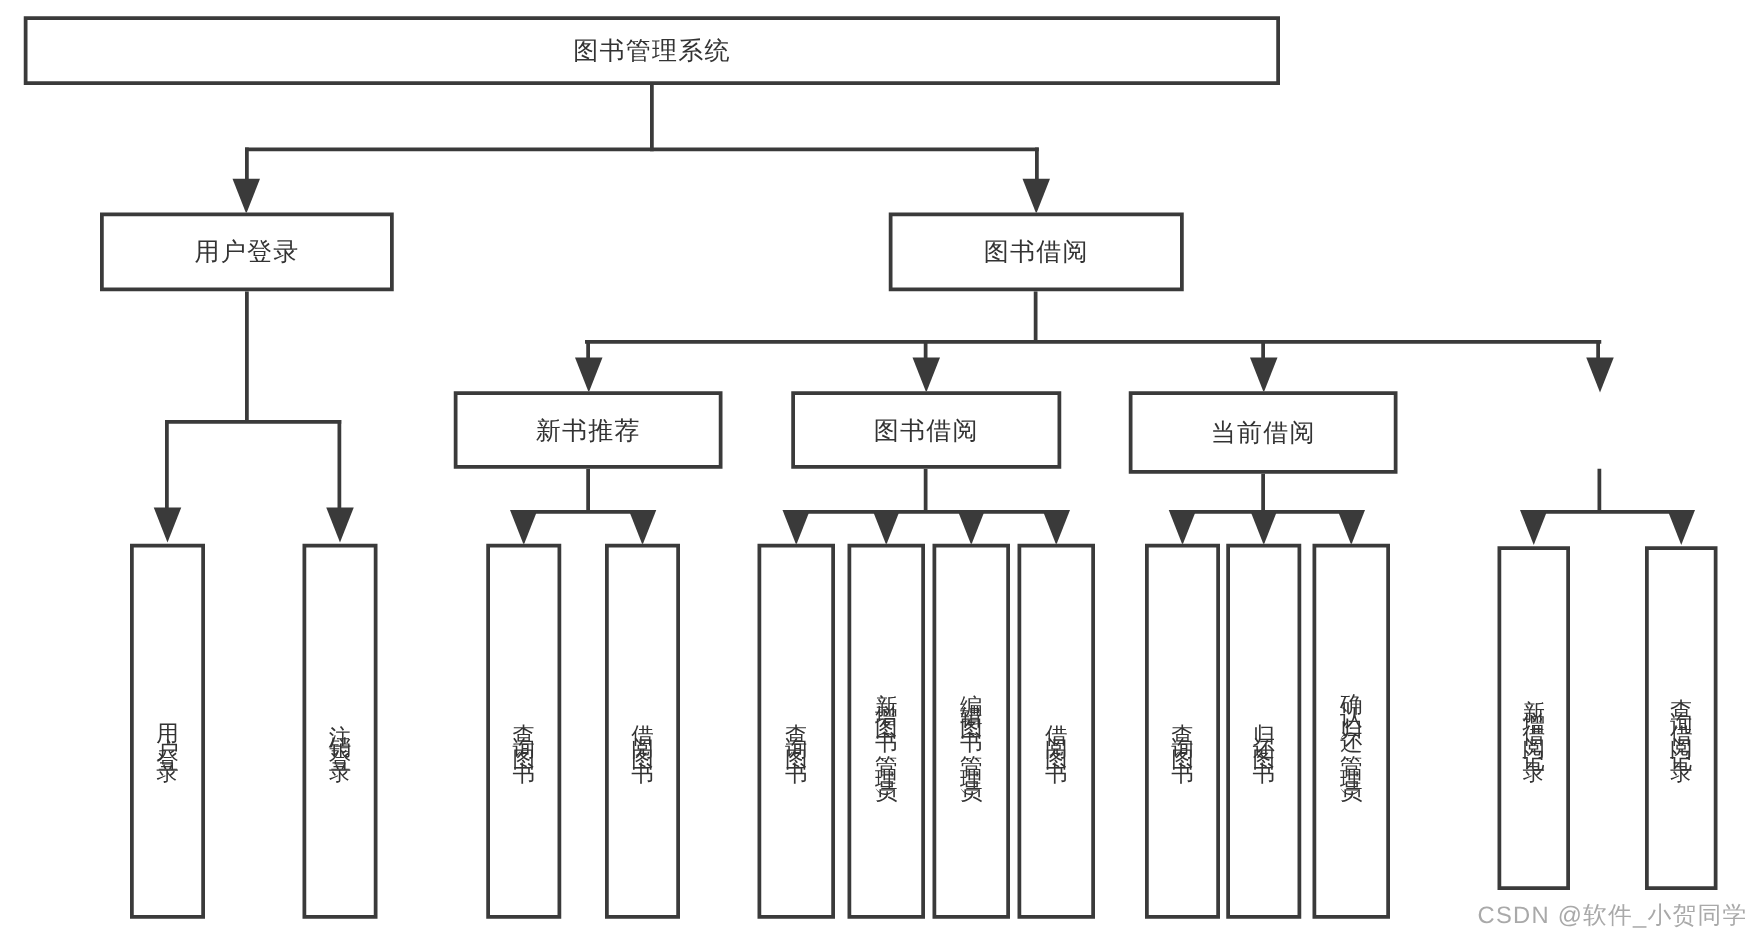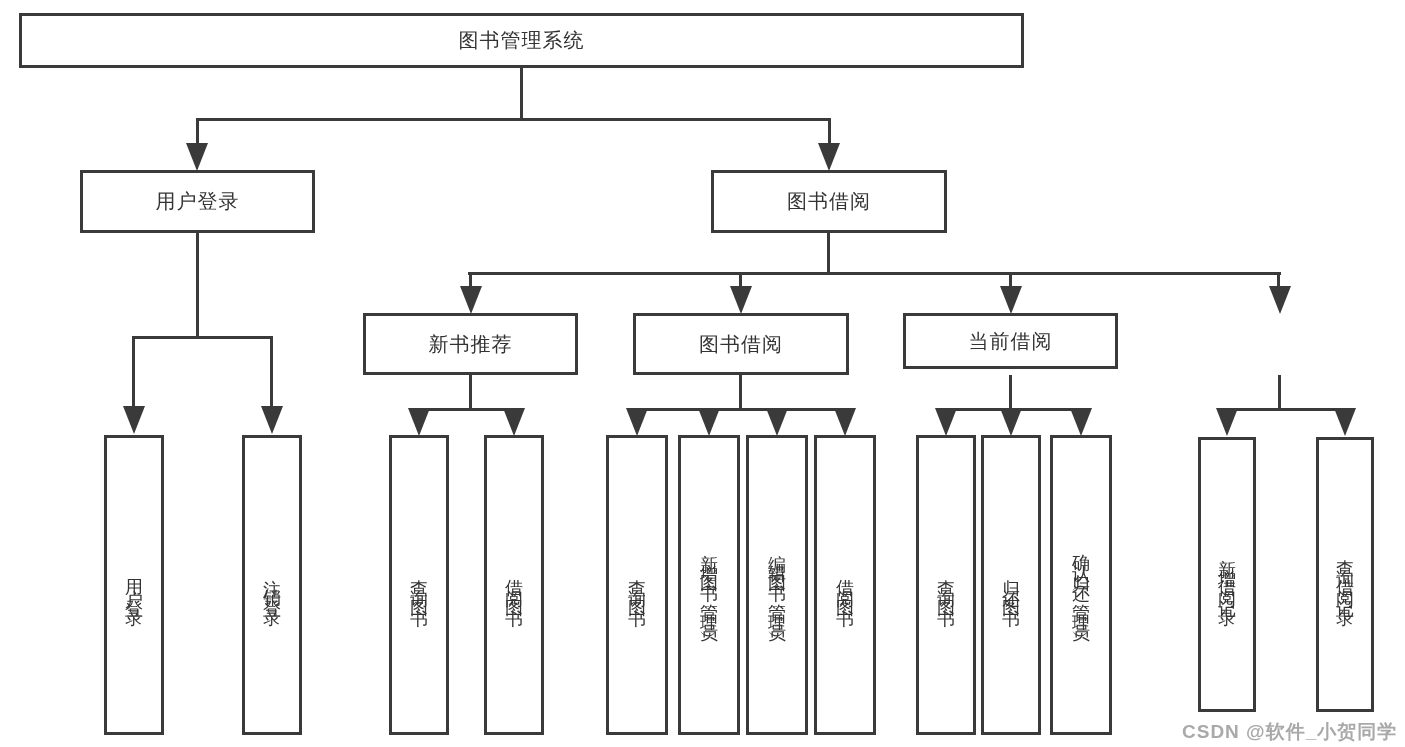--- a/index.html
+++ b/index.html
@@ -28,21 +28,21 @@
   }
   .l{ position:absolute; background:var(--line); }
   .ah{
     position:absolute; width:0; height:0;
     border-left:11px solid transparent;
     border-right:11px solid transparent;
     border-top:28px solid var(--line);
   }
   .watermark{
     position:absolute; left:1182px; top:719px;
-    font-size:19px; color:var(--watermark); letter-spacing:1px; white-space:nowrap;font-weight:bold;
+    font-size:19px; color:var(--watermark); letter-spacing:1px; white-space:nowrap;
   }
 </style>
 </head>
 <body>
 
 <div id="canvas">
 
   <div class="l" style="left:520px;top:68px;width:3px;height:53px"></div>
   <div class="l" style="left:196px;top:118px;width:635px;height:3px"></div>
   <div class="l" style="left:196px;top:118px;width:3px;height:27px"></div>
@@ -89,21 +89,21 @@
   <div class="ah" style="left:1216px;top:408px"></div>
   <div class="ah" style="left:1334px;top:408px"></div>
 
   <div class="box" style="left:19px;top:13px;width:1005px;height:55px">图书管理系统</div>
 
   <div class="box" style="left:80px;top:170px;width:235px;height:63px">用户登录</div>
   <div class="box" style="left:711px;top:170px;width:236px;height:63px">图书借阅</div>
 
   <div class="box" style="left:633px;top:313px;width:216px;height:62px">图书借阅</div>
   <div class="box" style="left:363px;top:313px;width:215px;height:62px">新书推荐</div>
-  <div class="box" style="left:903px;top:313px;width:215px;height:56px">当前借阅</div>
+  <div class="box" style="left:903px;top:313px;width:215px;height:66px">当前借阅</div>
 
   <div class="vbox" style="left:104px;top:435px;width:60px;height:300px">用户登录</div>
   <div class="vbox" style="left:242px;top:435px;width:60px;height:300px">注销登录</div>
 
   <div class="vbox" style="left:389px;top:435px;width:60px;height:300px">查询图书</div>
   <div class="vbox" style="left:484px;top:435px;width:60px;height:300px">借阅图书</div>
 
   <div class="vbox" style="left:606px;top:435px;width:62px;height:300px">查询图书</div>
   <div class="vbox" style="left:678px;top:435px;width:62px;height:300px">新增图书（管理员）</div>
   <div class="vbox" style="left:746px;top:435px;width:62px;height:300px">编辑图书（管理员）</div>

